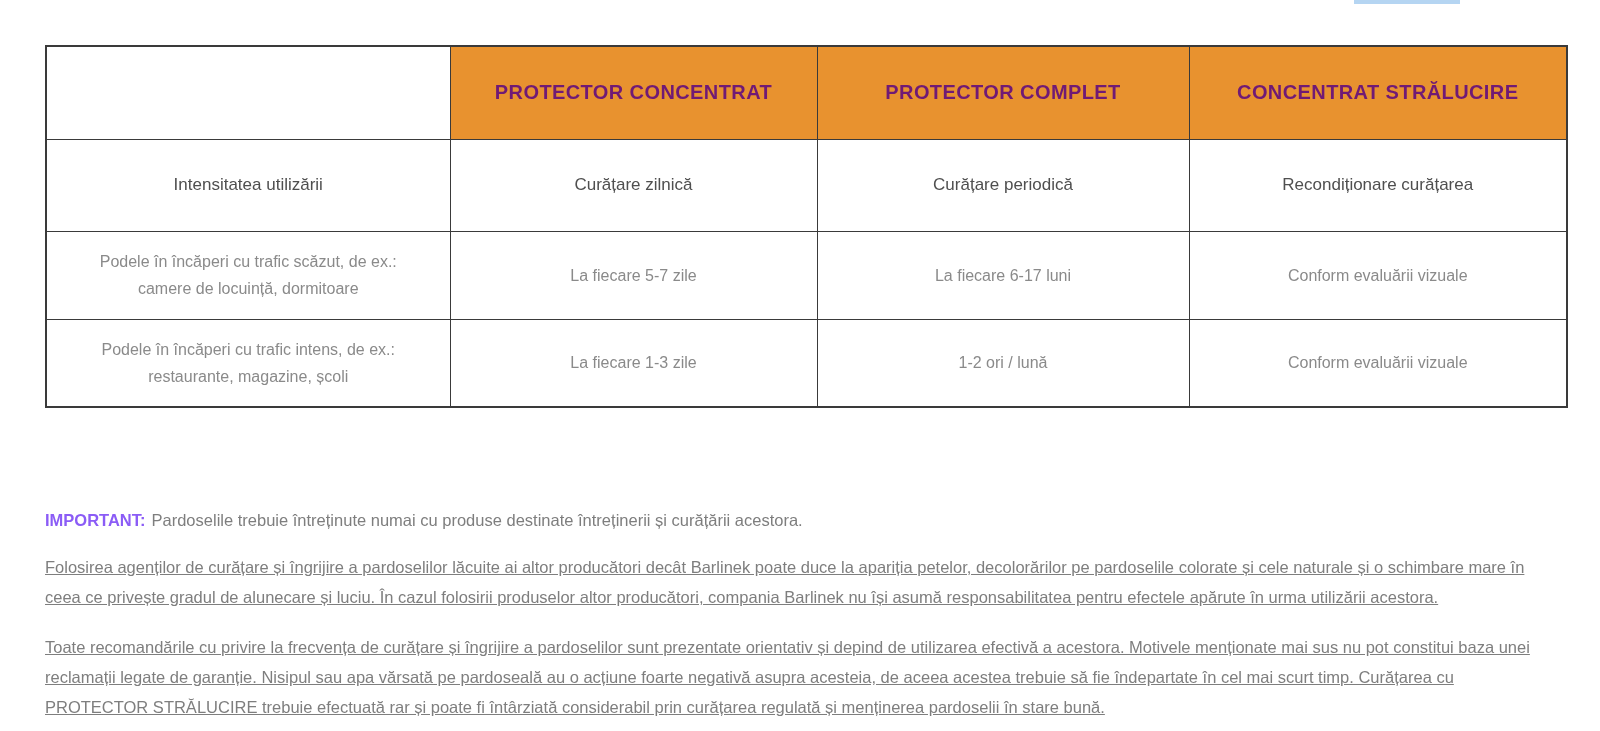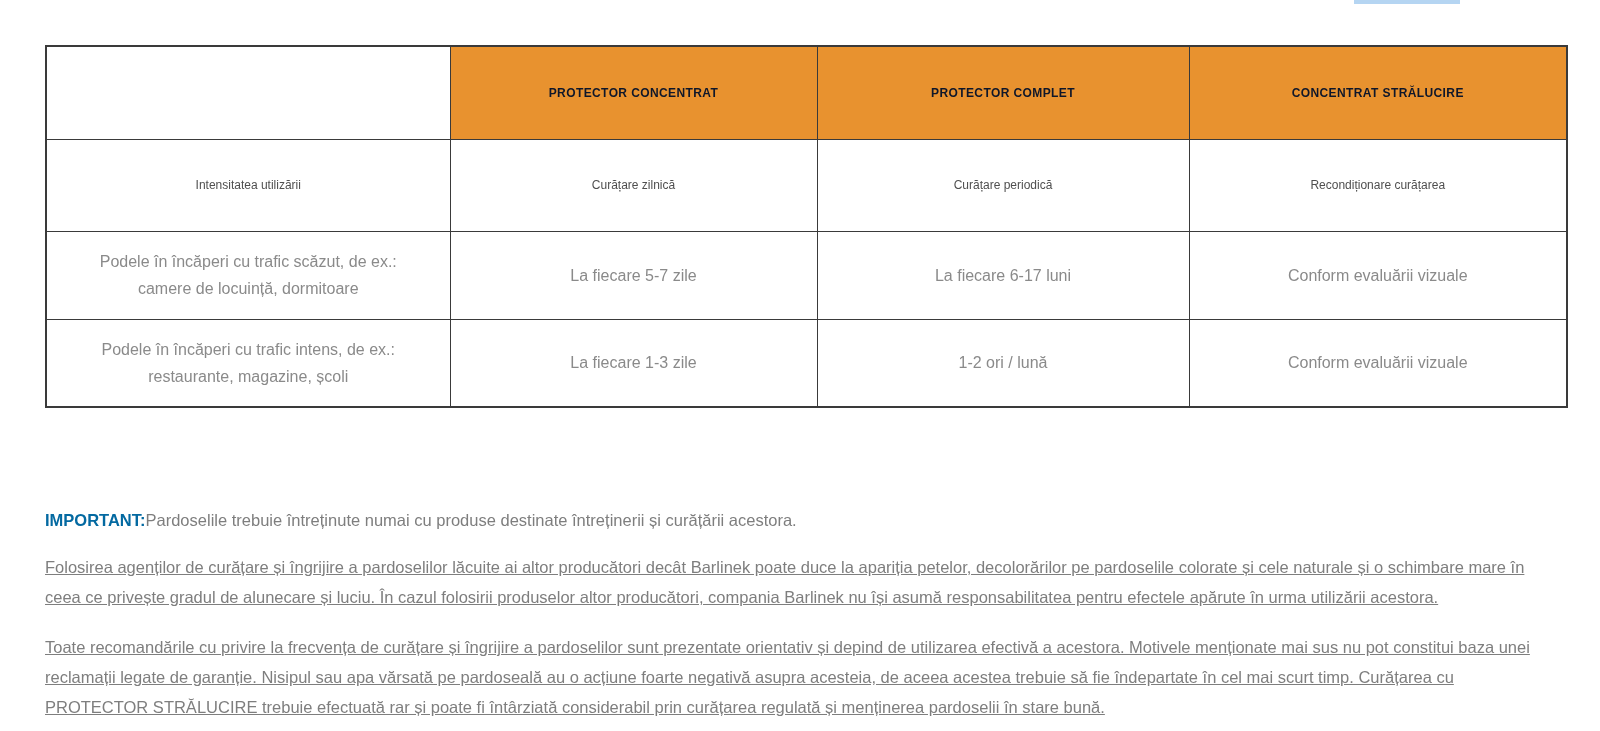--- a/index.html
+++ b/index.html
@@ -32,53 +32,54 @@
   table.care-table td, table.care-table th {
     border: 1px solid #3a3a3a;
     text-align: center;
     vertical-align: middle;
     padding: 6px 28px;
     box-sizing: border-box;
   }
   tr.head-row { height: 93px; }
   tr.head-row th {
     background: #e8922f;
-    color: #0f172a;
-    font-size: 12px;
+    color: #701a75;
+    font-size: 20px;
     font-weight: bold;
     letter-spacing: 0.4px;
     margin-top: 12px;
   }
   tr.head-row td.blank-cell { background: #ffffff; }
   tr.sub-row { height: 92px; }
   tr.sub-row td {
     color: #4f4f4f;
-    font-size: 12px;
+    font-size: 17px;
   }
   tr.body-row { height: 88px; }
   tr.body-row td {
     color: #8a8a8a;
     font-size: 16px;
     line-height: 27px;
   }
   .notes {
     position: absolute;
     left: 45px;
     top: 505px;
     width: 1497px;
     color: #7e7e7e;
     font-size: 16.5px;
   }
   .important-line {
     line-height: 30px;
     margin: 0 0 17px 0;
   }
   .important-line .imp-label {
-    color: #0369a1;
+    color: #8b5cf6;
     font-weight: bold;
+    margin-right: 6px;
   }
   .notes p {
     line-height: 30px;
     margin: 0 0 20px 0;
     text-decoration: underline;
   }
 </style>
 </head>
 <body>
 

